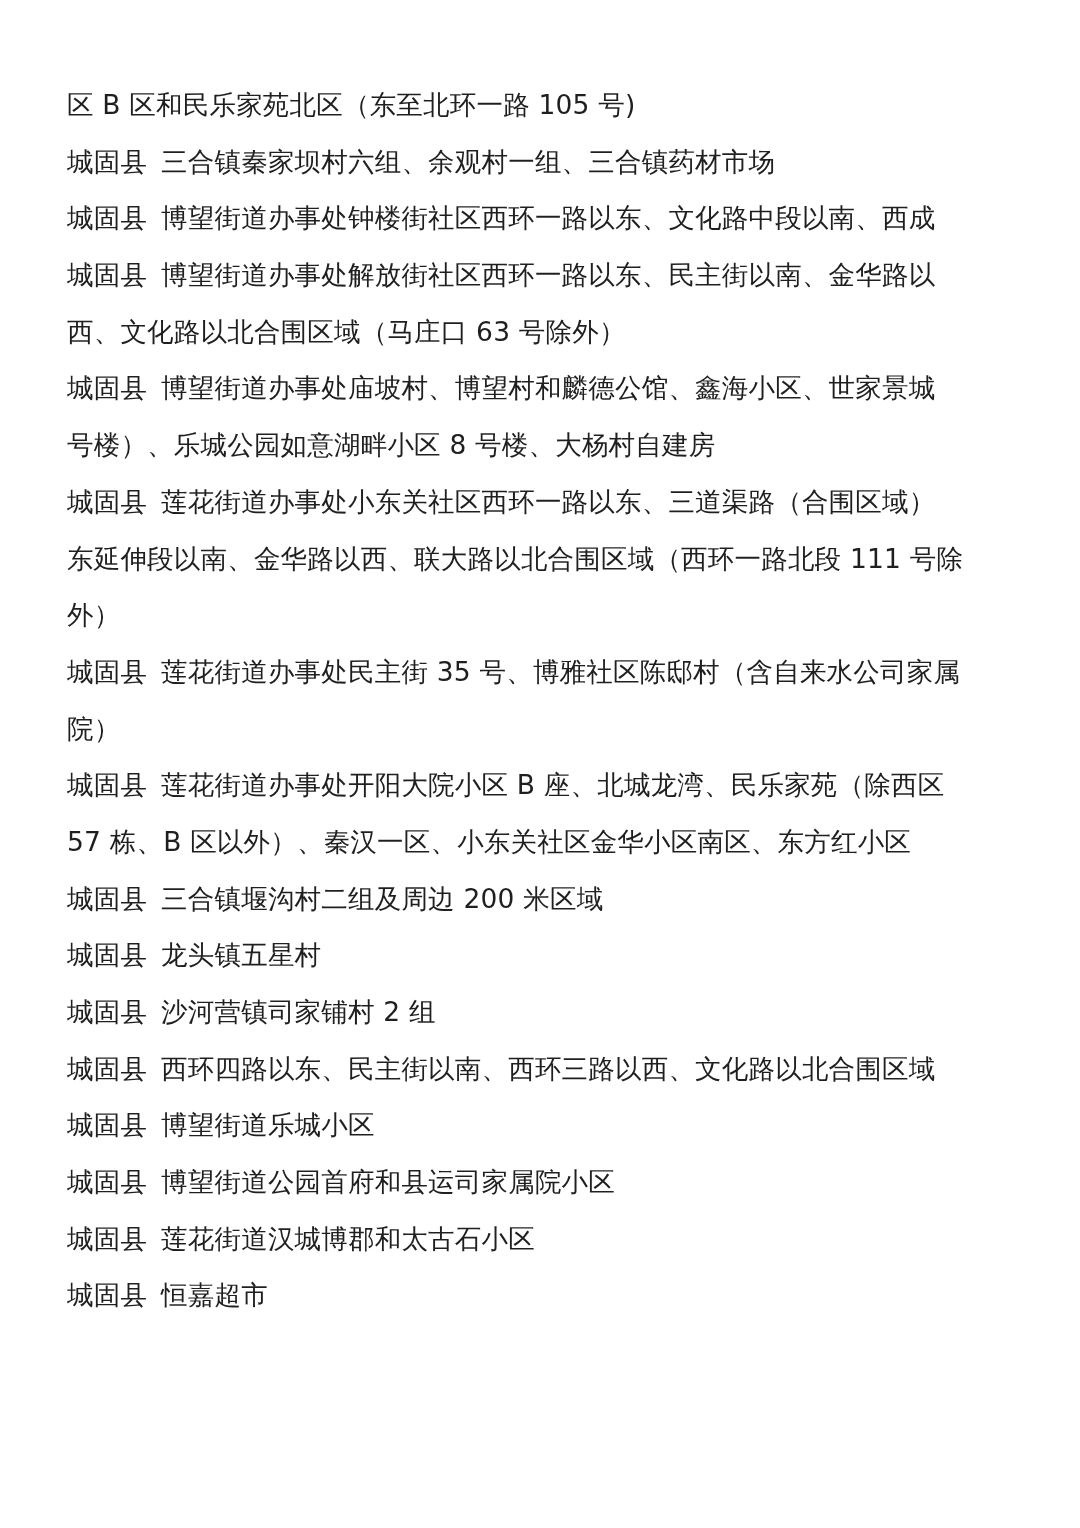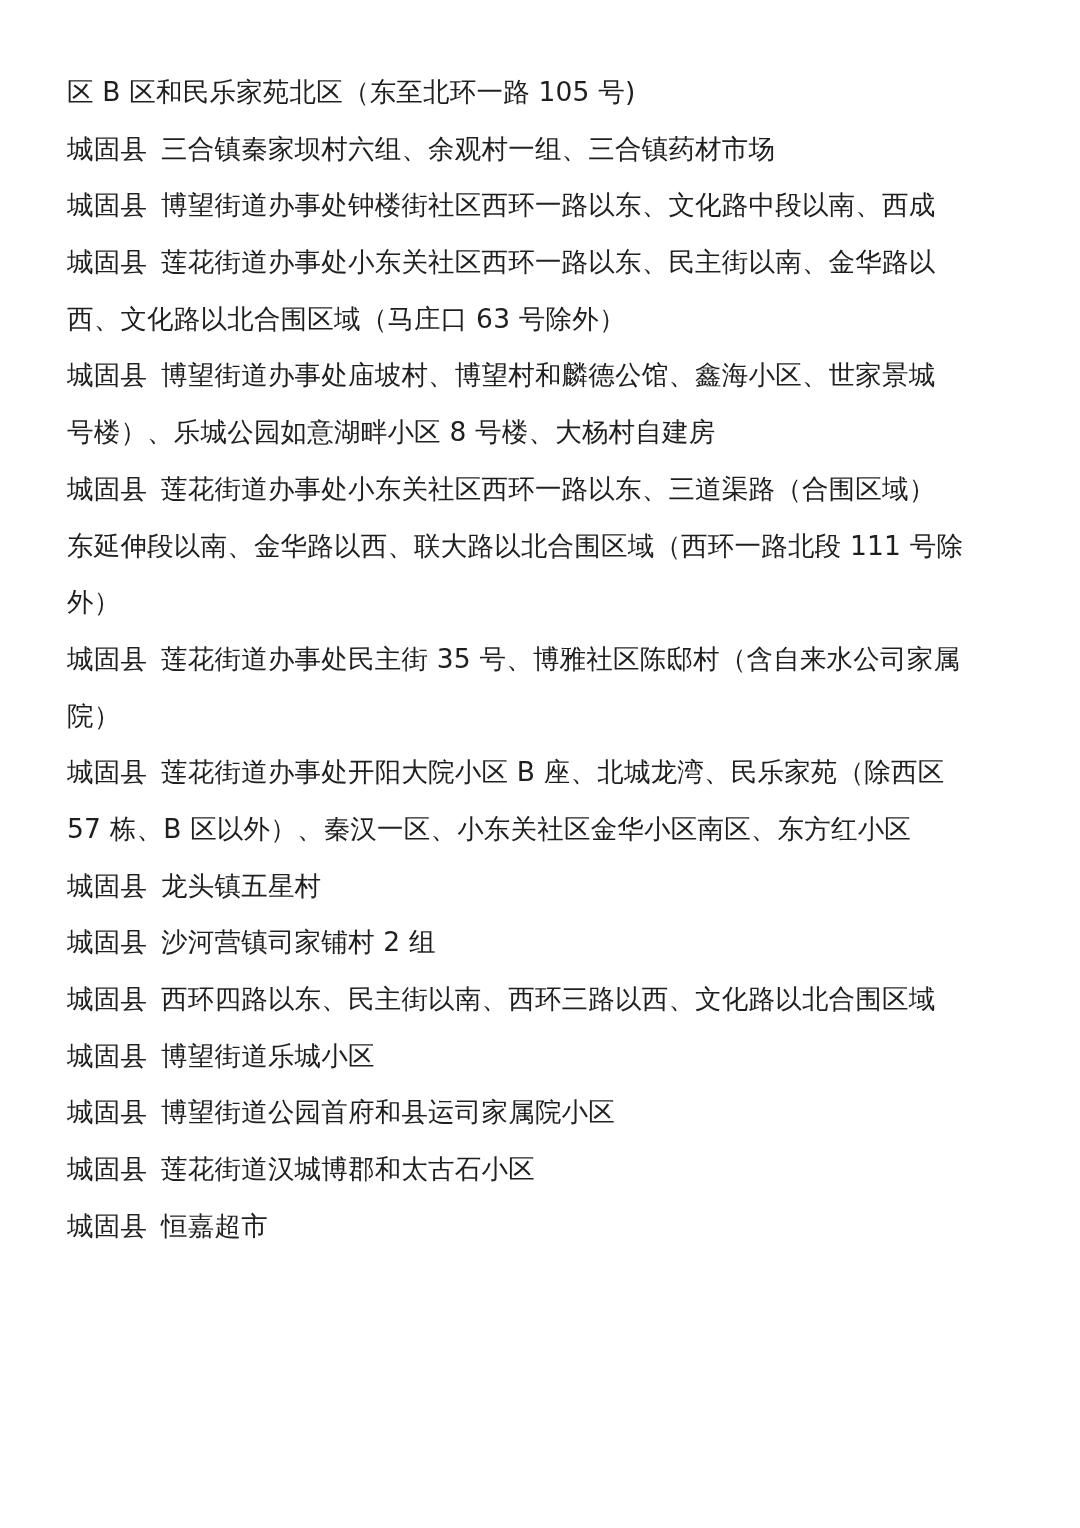--- a/index.html
+++ b/index.html
@@ -11,21 +11,21 @@
       width: 1080px;
       height: 1528px;
       position: relative;
       overflow: hidden;
       font-family: "DejaVu Sans", "Liberation Sans", sans-serif;
       color: #1f1f1f;
     }
     .page {
       position: absolute;
       left: 67px;
-      top: 64px;
+      top: 77px;
       width: 960px;
     }
     .line {
       height: 56.7px;
       line-height: 56.7px;
       font-size: 26.5px;
       white-space: nowrap;
       letter-spacing: 0.2px;
     }
     .county {
@@ -33,31 +33,32 @@
       text-align: right;
     }
   </style>
 </head>
 <body>
 
 <div class="page">
   <div class="line"><span class="county" style="margin-right: 0px;"></span><span>区 B 区和民乐家苑北区（东至北环一路 105 号)</span></div>
   <div class="line"><span class="county">城固县</span><span>三合镇秦家坝村六组、余观村一组、三合镇药材市场</span></div>
   <div class="line"><span class="county">城固县</span><span>博望街道办事处钟楼街社区西环一路以东、文化路中段以南、西成</span></div>
-  <div class="line"><span class="county">城固县</span><span>莲花街道办事处小东关社区西环一路以东、民主街以南、金华路以</span></div>
+  <div class="line"><span class="county">城固县</span><span>博望街道办事处解放街社区西环一路以东、民主街以南、金华路以</span></div>
   <div class="line"><span class="county" style="margin-right: 0px;"></span><span>西、文化路以北合围区域（马庄口 63 号除外）</span></div>
   <div class="line"><span class="county">城固县</span><span>博望街道办事处庙坡村、博望村和麟德公馆、鑫海小区、世家景城</span></div>
   <div class="line"><span class="county" style="margin-right: 0px;"></span><span>号楼）、乐城公园如意湖畔小区 8 号楼、大杨村自建房</span></div>
   <div class="line"><span class="county">城固县</span><span>莲花街道办事处小东关社区西环一路以东、三道渠路（合围区域）</span></div>
   <div class="line"><span class="county" style="margin-right: 0px;"></span><span>东延伸段以南、金华路以西、联大路以北合围区域（西环一路北段 111 号除</span></div>
   <div class="line"><span class="county" style="margin-right: 0px;"></span><span>外）</span></div>
   <div class="line"><span class="county">城固县</span><span>莲花街道办事处民主街 35 号、博雅社区陈邸村（含自来水公司家属</span></div>
   <div class="line"><span class="county" style="margin-right: 0px;"></span><span>院）</span></div>
   <div class="line"><span class="county">城固县</span><span>莲花街道办事处开阳大院小区 B 座、北城龙湾、民乐家苑（除西区</span></div>
   <div class="line"><span class="county" style="margin-right: 0px;"></span><span>57 栋、B 区以外）、秦汉一区、小东关社区金华小区南区、东方红小区</span></div>
+  <div class="line"><span class="county">城固县</span><span>三合镇堰沟村二组及周边 200 米区域</span></div>
   <div class="line"><span class="county">城固县</span><span>龙头镇五星村</span></div>
   <div class="line"><span class="county">城固县</span><span>沙河营镇司家铺村 2 组</span></div>
   <div class="line"><span class="county">城固县</span><span>西环四路以东、民主街以南、西环三路以西、文化路以北合围区域</span></div>
   <div class="line"><span class="county">城固县</span><span>博望街道乐城小区</span></div>
   <div class="line"><span class="county">城固县</span><span>博望街道公园首府和县运司家属院小区</span></div>
   <div class="line"><span class="county">城固县</span><span>莲花街道汉城博郡和太古石小区</span></div>
   <div class="line"><span class="county">城固县</span><span>恒嘉超市</span></div>
 </div>
 
 </body></html>

